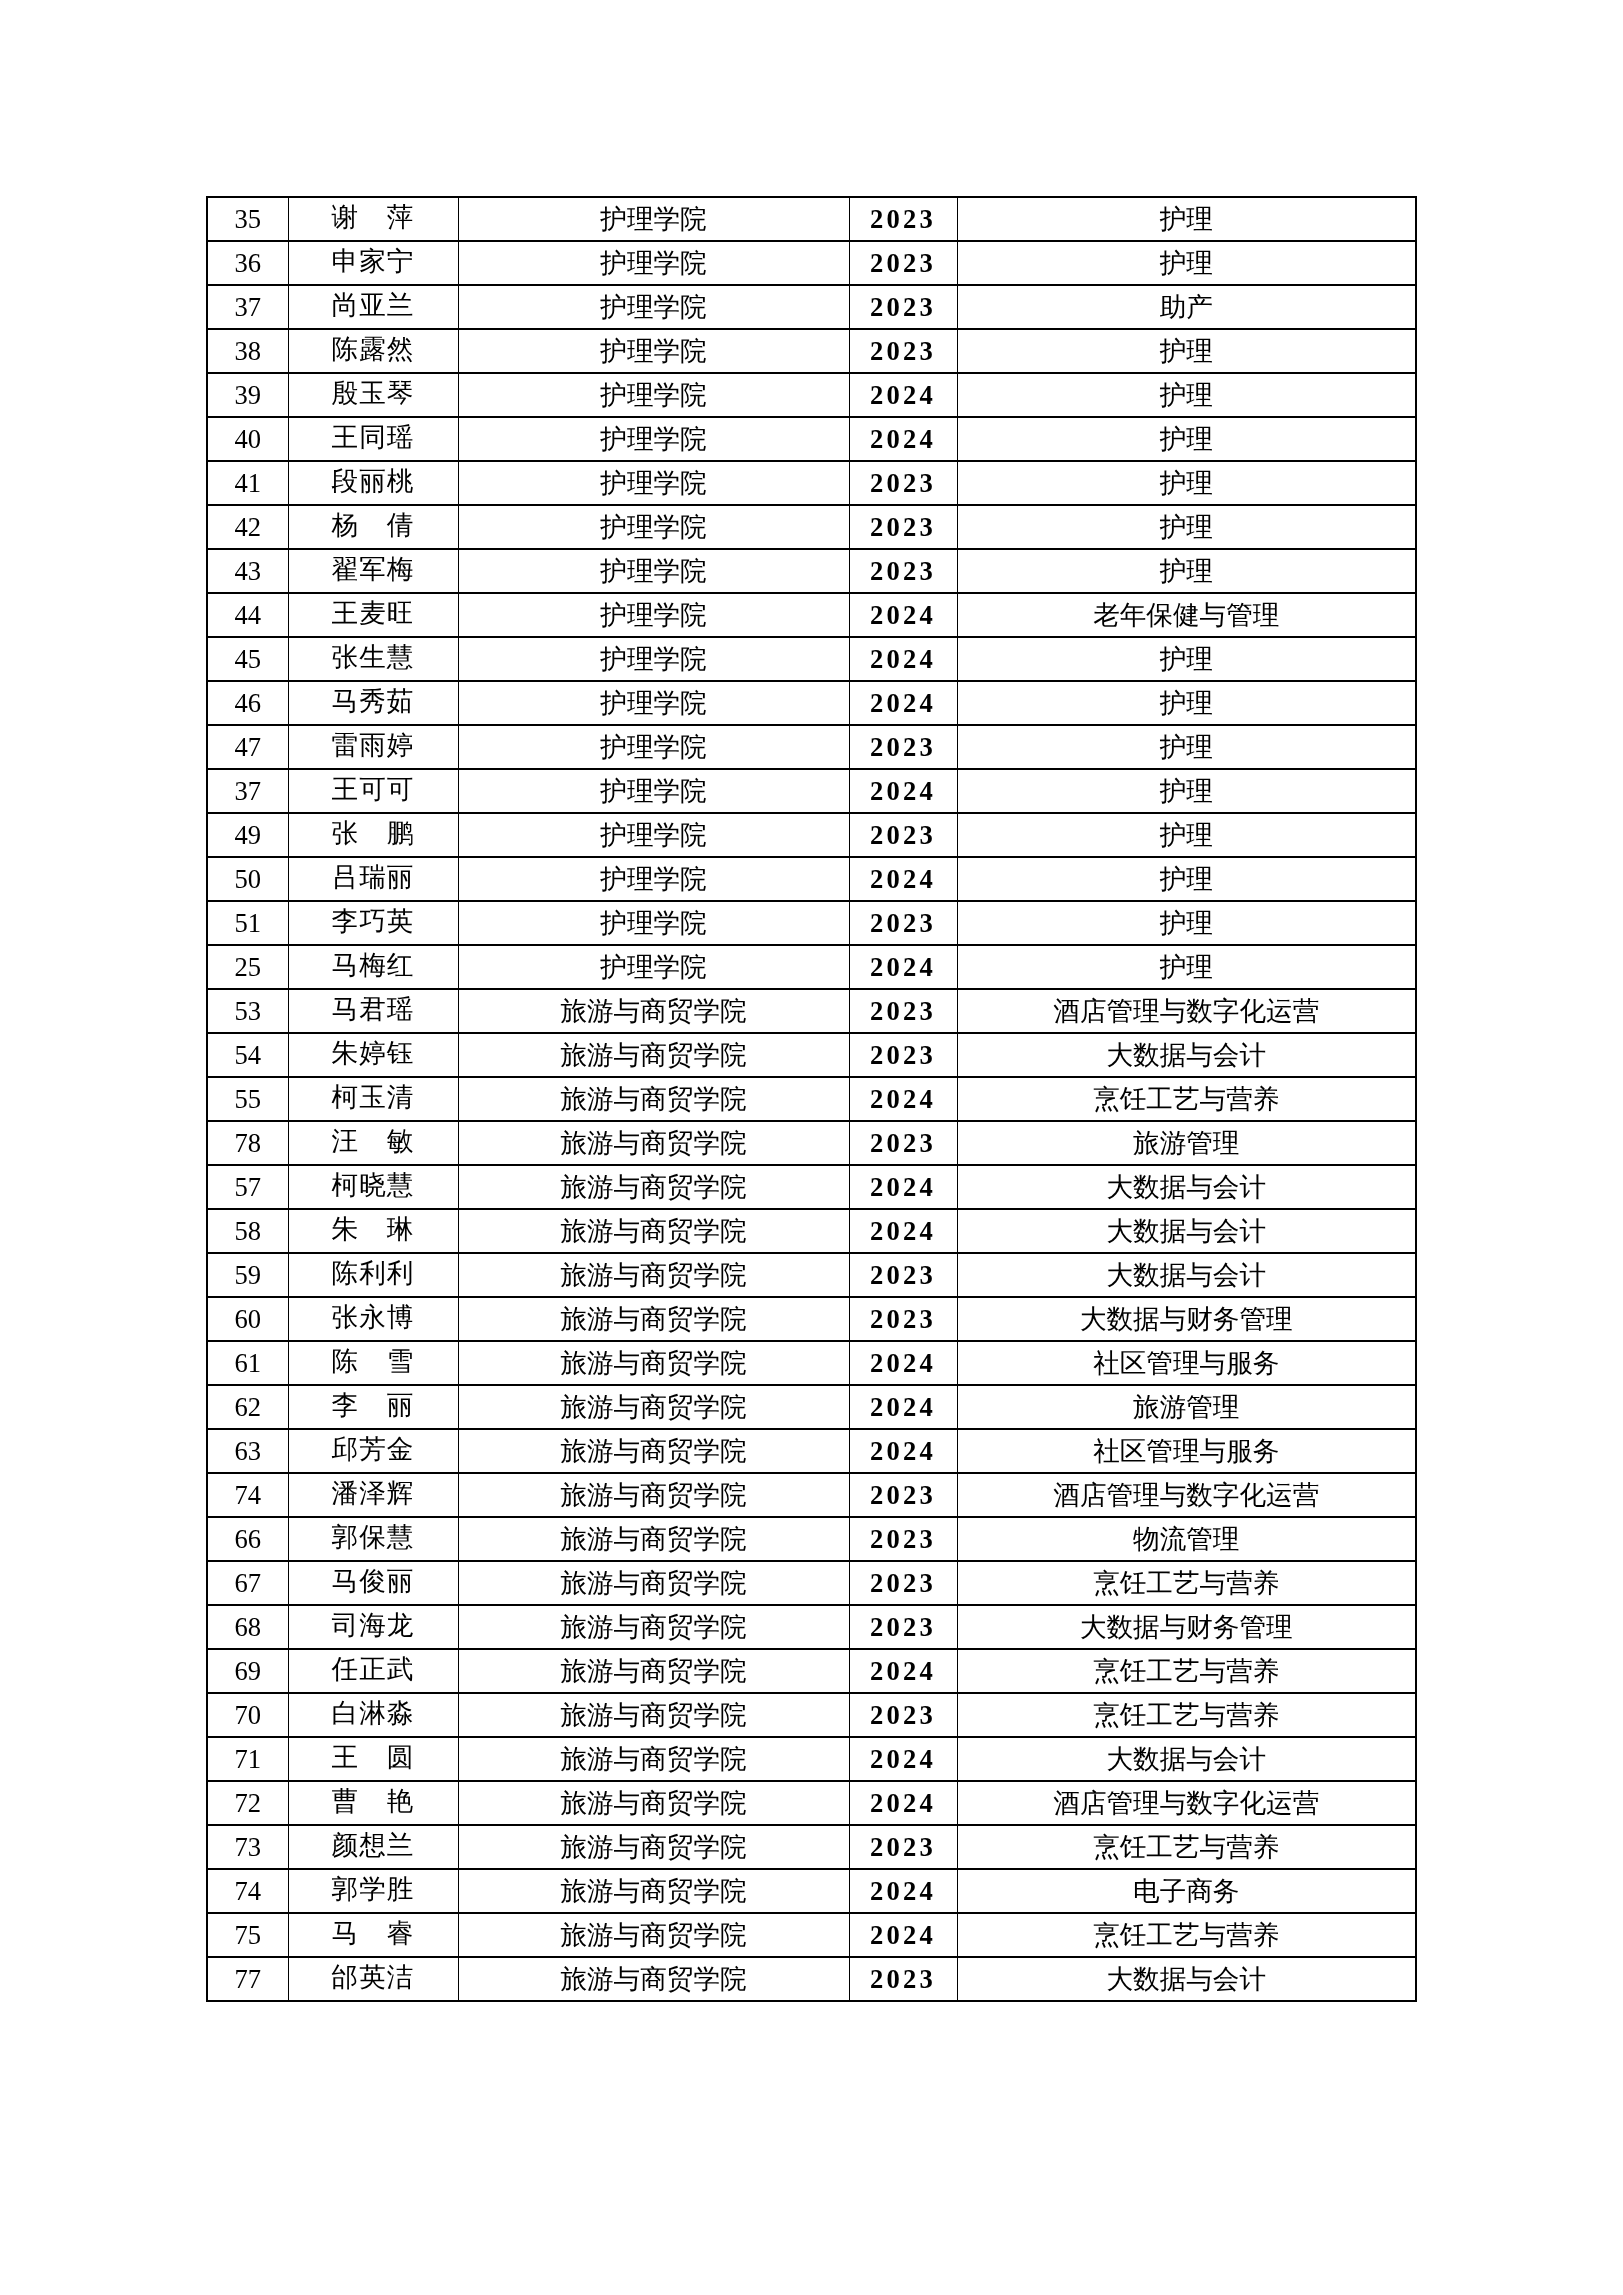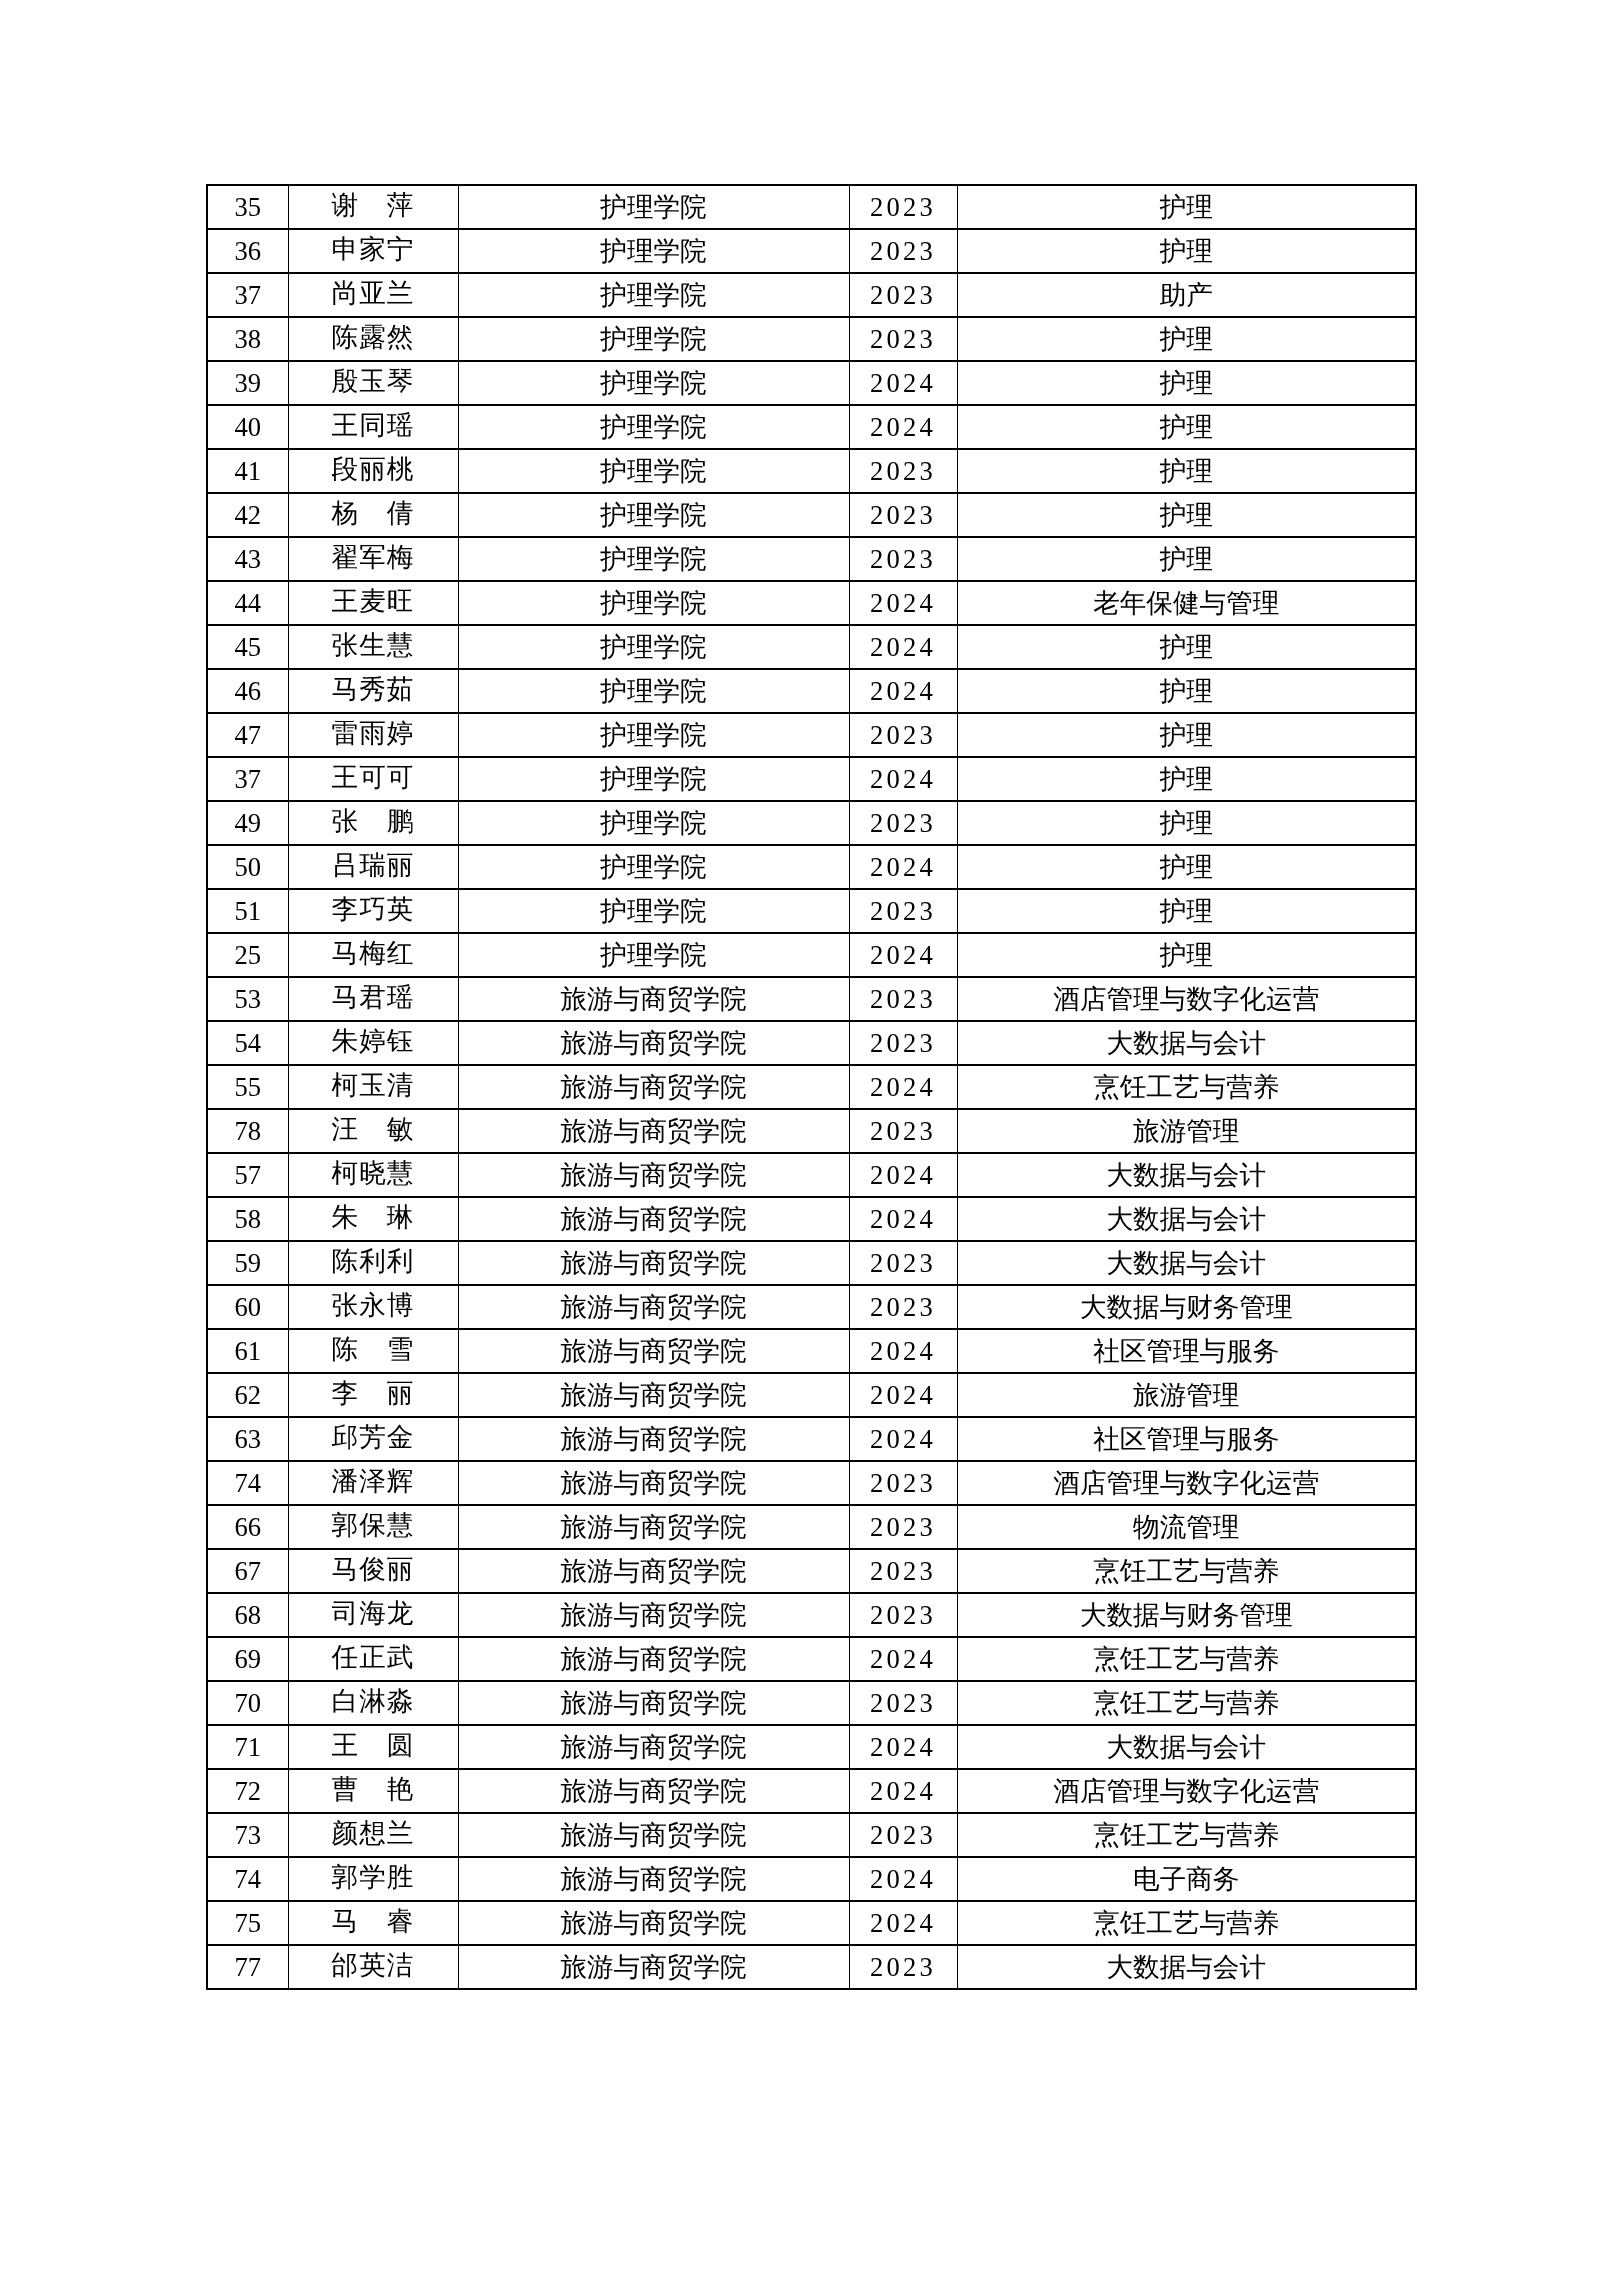--- a/index.html
+++ b/index.html
@@ -10,21 +10,21 @@
   body {
     position: relative;
     width: 1623px;
     height: 2295px;
     font-family: "Liberation Serif", "DejaVu Serif", serif;
     color: #000000;
   }
   table.roster {
     position: absolute;
     left: 206px;
-    top: 184px;
+    top: 196px;
     width: 1210px;
     border-collapse: collapse;
     table-layout: fixed;
     border: 2.6px solid #000000;
   }
   table.roster td {
     border-left: 1.5px solid #000000;
     border-right: 1.5px solid #000000;
     border-top: 2px solid #000000;
     border-bottom: 2px solid #000000;
@@ -36,20 +36,21 @@
     overflow: hidden;
     white-space: nowrap;
     padding: 0;
   }
   td.cell-index {
     font-size: 25.6px;
   }
   td.cell-year {
     font-size: 25.6px;
     letter-spacing: 0.12em;
+    font-weight: bold;
   }
   td.cell-name {
     letter-spacing: 0.04em;
     font-family: Liberation Mono, monospace;
   }
 </style>
 </head>
 <body>
 
 <table class="roster">

